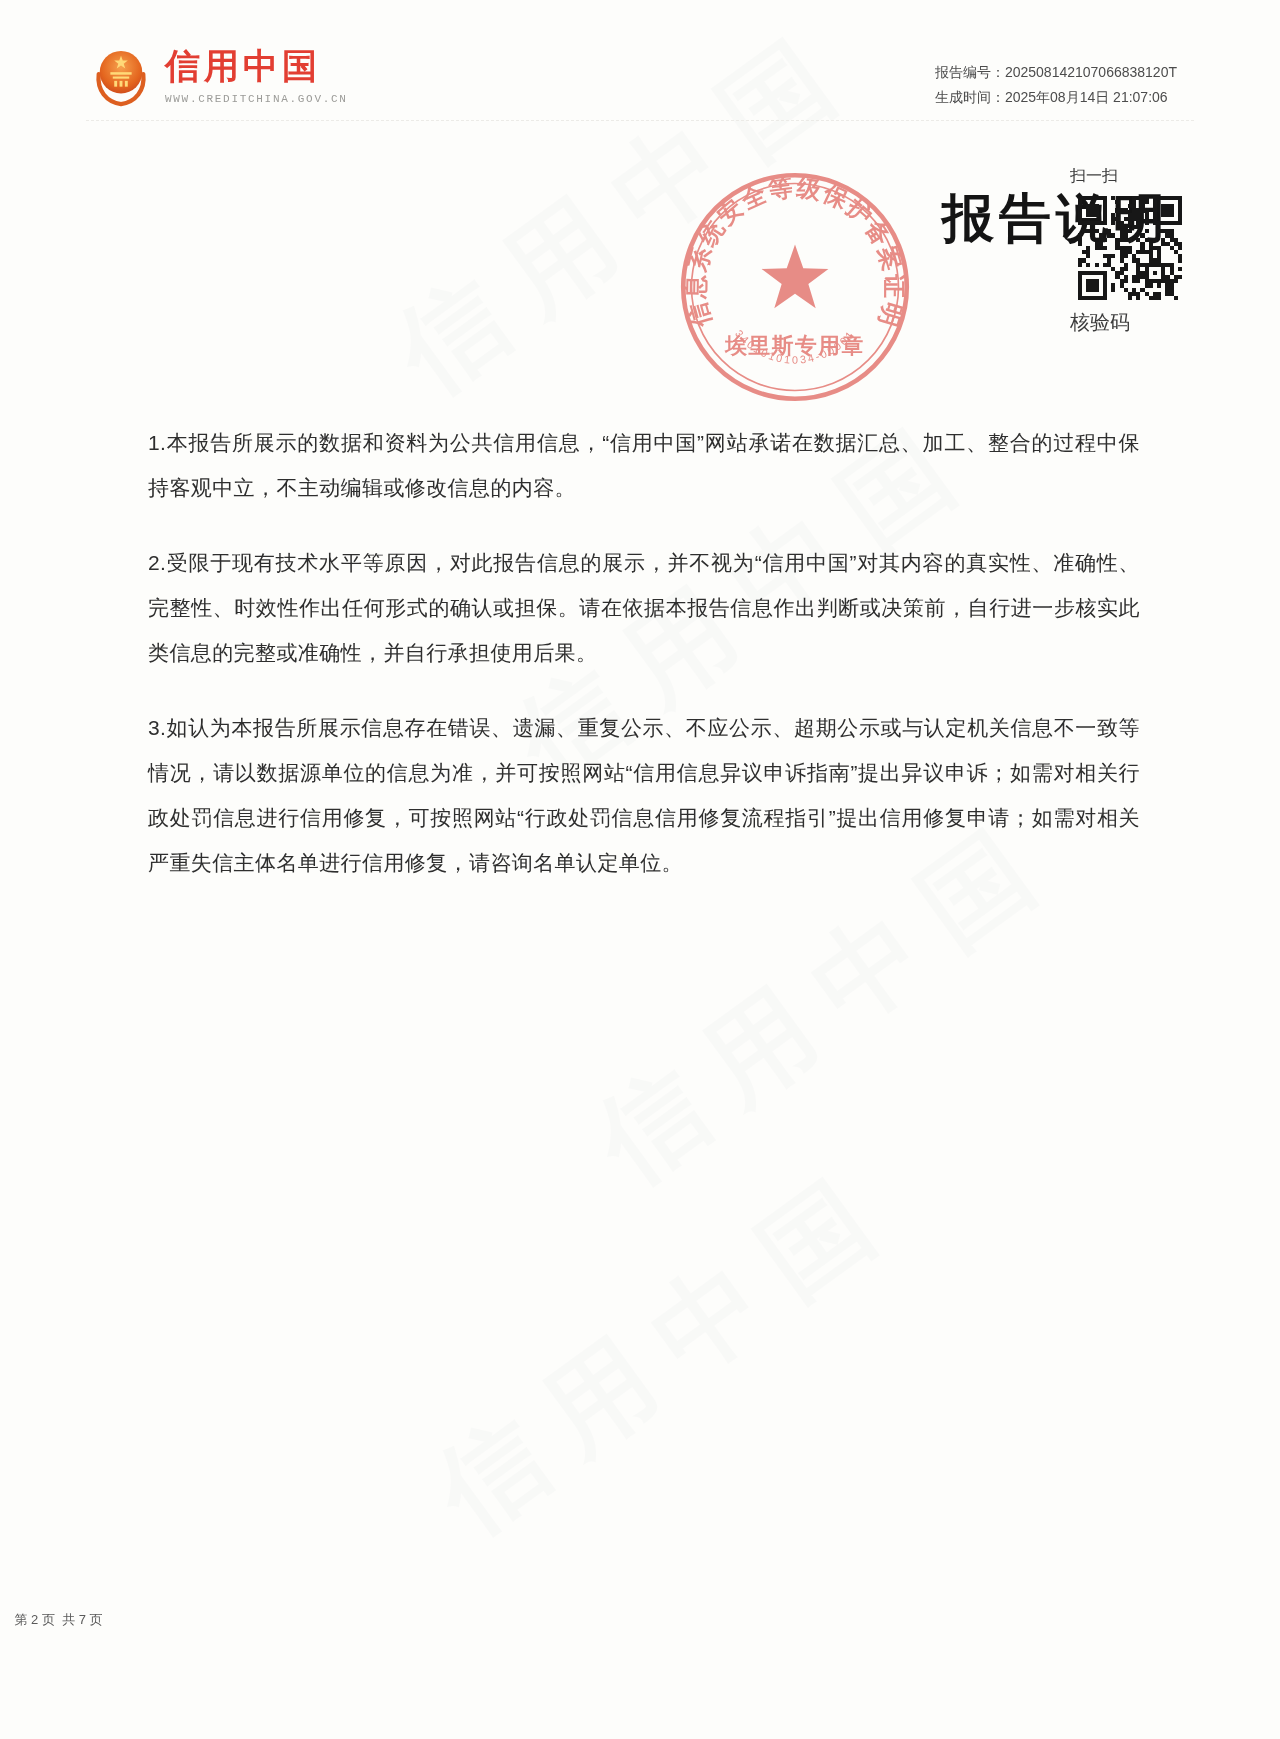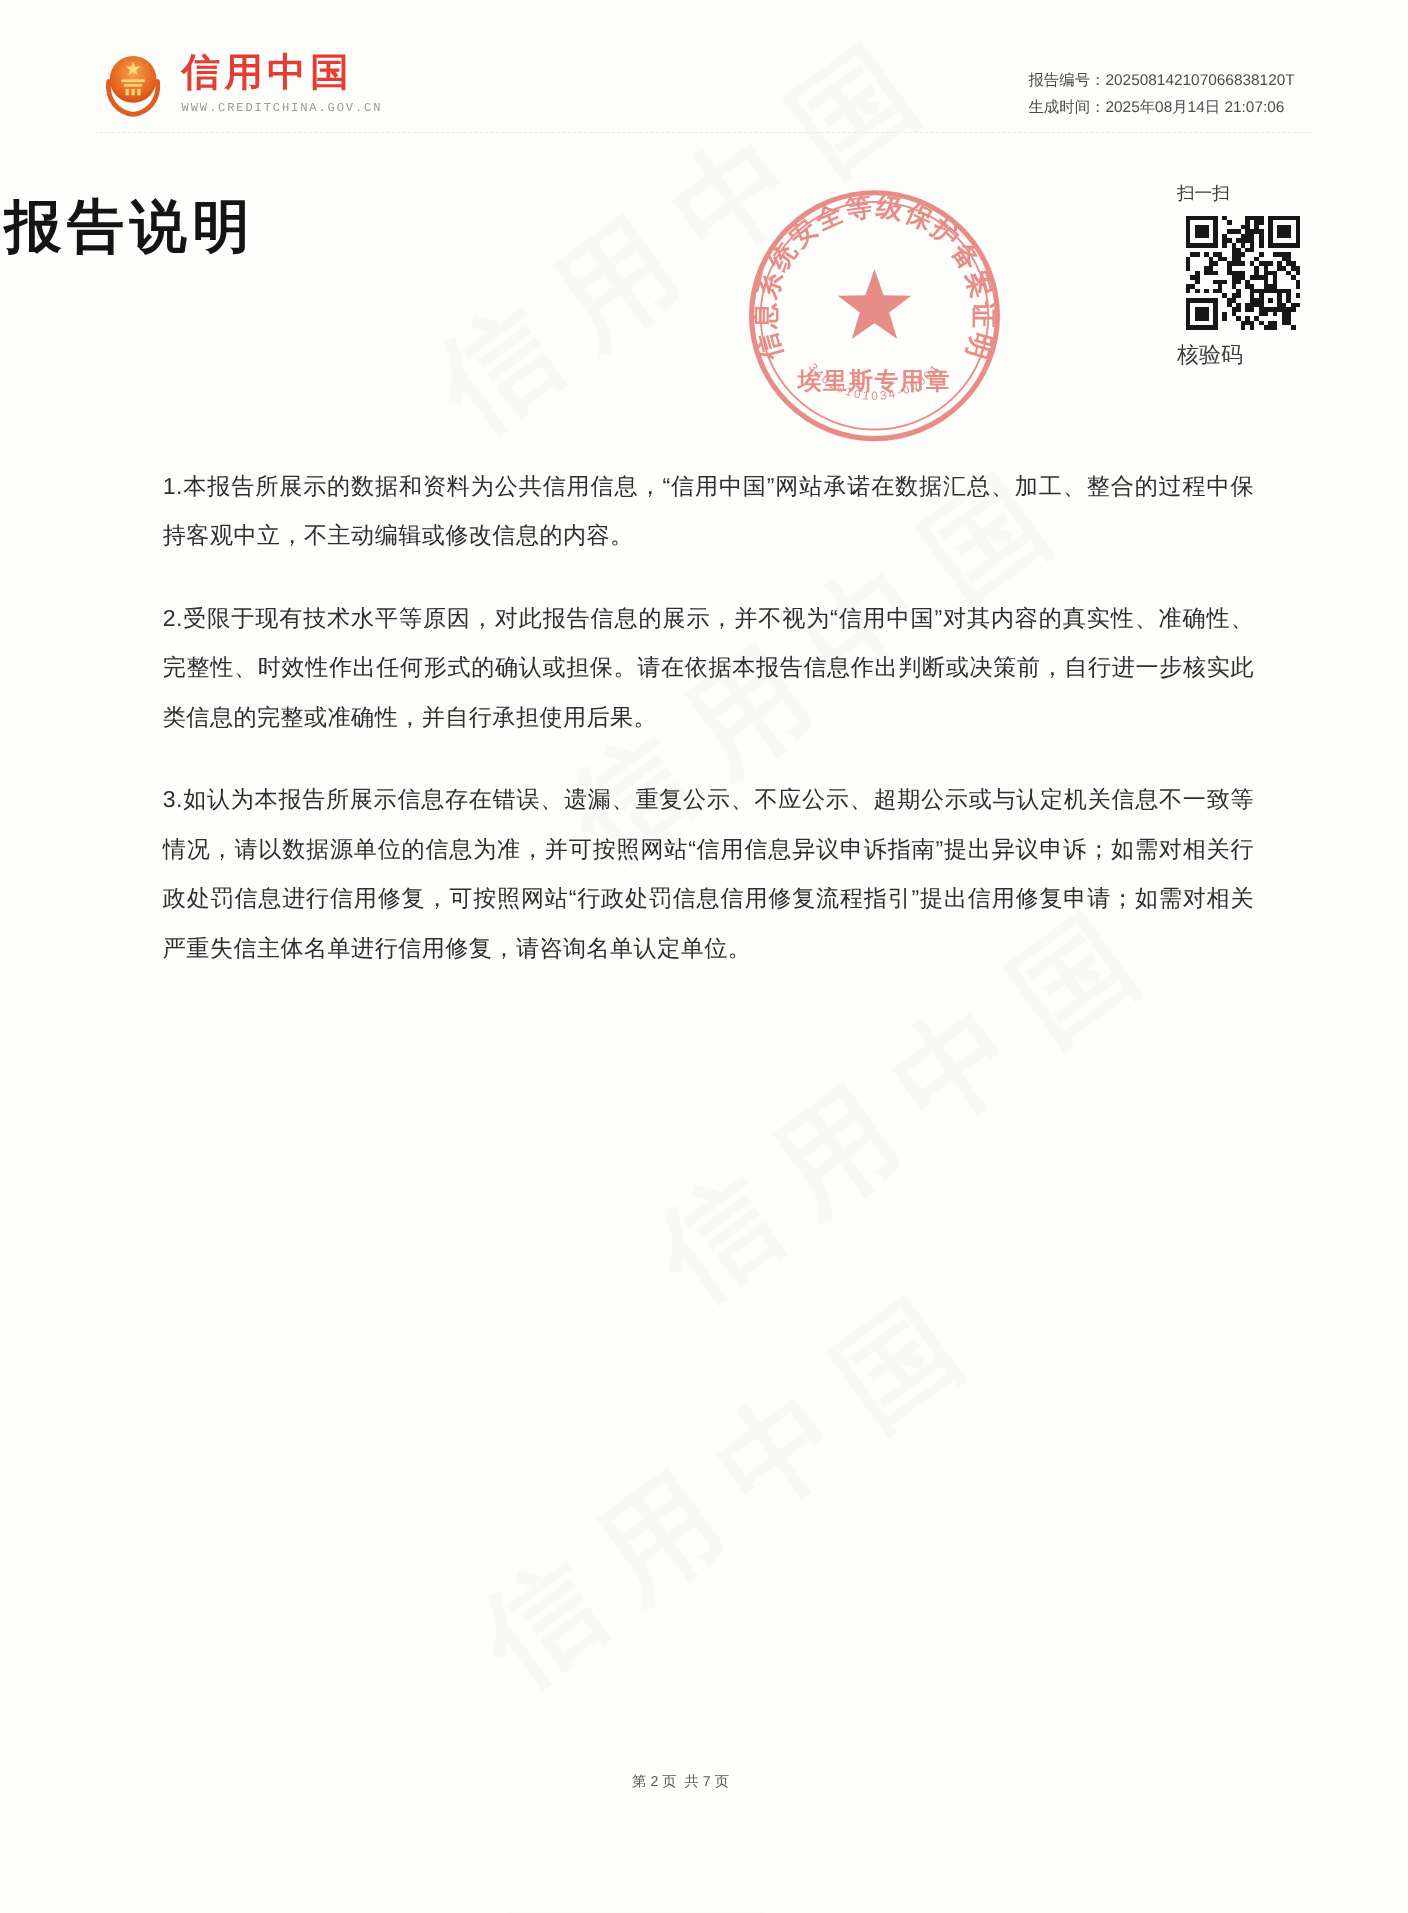--- a/index.html
+++ b/index.html
@@ -14,37 +14,37 @@
       opacity:.03;letter-spacing:28px;transform:rotate(-36deg);white-space:nowrap;pointer-events:none;}
   
   .logo{position:absolute;left:92px;top:46px;display:flex;align-items:flex-start;gap:15px;}
   .emblem{width:58px;height:62px;flex:none;}
   .logo-title{font-size:35px;font-weight:bold;color:#e23e32;letter-spacing:4px;line-height:1.15;}
   .logo-url{font-size:11px;color:#9b9b98;letter-spacing:1.7px;margin-top:7px;font-family:Liberation Mono, monospace;}
   .report-meta{position:absolute;right:103px;top:60px;font-size:14px;color:#4c4c4c;line-height:25px;}
   .report-meta .lbl{color:#4c4c4c;margin-left:12px;}
   .header-rule{position:absolute;left:86px;right:86px;top:120px;border-top:1px dashed #ecebe7;}
   
-  .title{position:absolute;top:168px;left:0;width:1154px;margin:4px;text-align:left;
+  .title{position:absolute;top:168px;left:0;width:1154px;margin:16px;text-align:right;
          font-size:52px;font-weight:900;color:#141414;letter-spacing:5px;z-index:2;}
   
   .stamp{position:absolute;left:676px;top:168px;width:238px;height:238px;opacity:.68;z-index:3;pointer-events:none;}
   .stamp svg{width:100%;height:100%;}
   
   .qr-block{position:absolute;left:1070px;top:166px;width:120px;text-align:left;z-index:2;}
   .qr-label{font-size:16px;color:#3b3b3b;margin-bottom:9px;}
   .qr{width:104px;height:104px;display:block;margin:0 auto;shape-rendering:crispEdges;}
   .qr rect{fill:#171717;}
   .qr-caption{font-size:20px;color:#3b3b3b;margin-top:9px;}
   
   .report-body{position:absolute;left:148px;top:420px;width:992px;font-size:21px;
                color:#2e2e2e;text-align:justify;z-index:1;}
   .report-body p{margin:0 0 30px;line-height:45px;letter-spacing:.4px;}
   
-  .page-footer{position:absolute;left:0;top:1596px;width:1223px;text-align:center;
+  .page-footer{position:absolute;left:0;top:1596px;width:1223px;text-align:left;
                font-size:13px;color:#5a5a5a;white-space:pre;}
 </style>
 </head>
 <body>
 
 <div class="page">
 
   <div class="wm" style="left:360px;top:140px;">信用中国</div>
   <div class="wm" style="left:480px;top:530px;">信用中国</div>
   <div class="wm" style="left:560px;top:930px;">信用中国</div>

